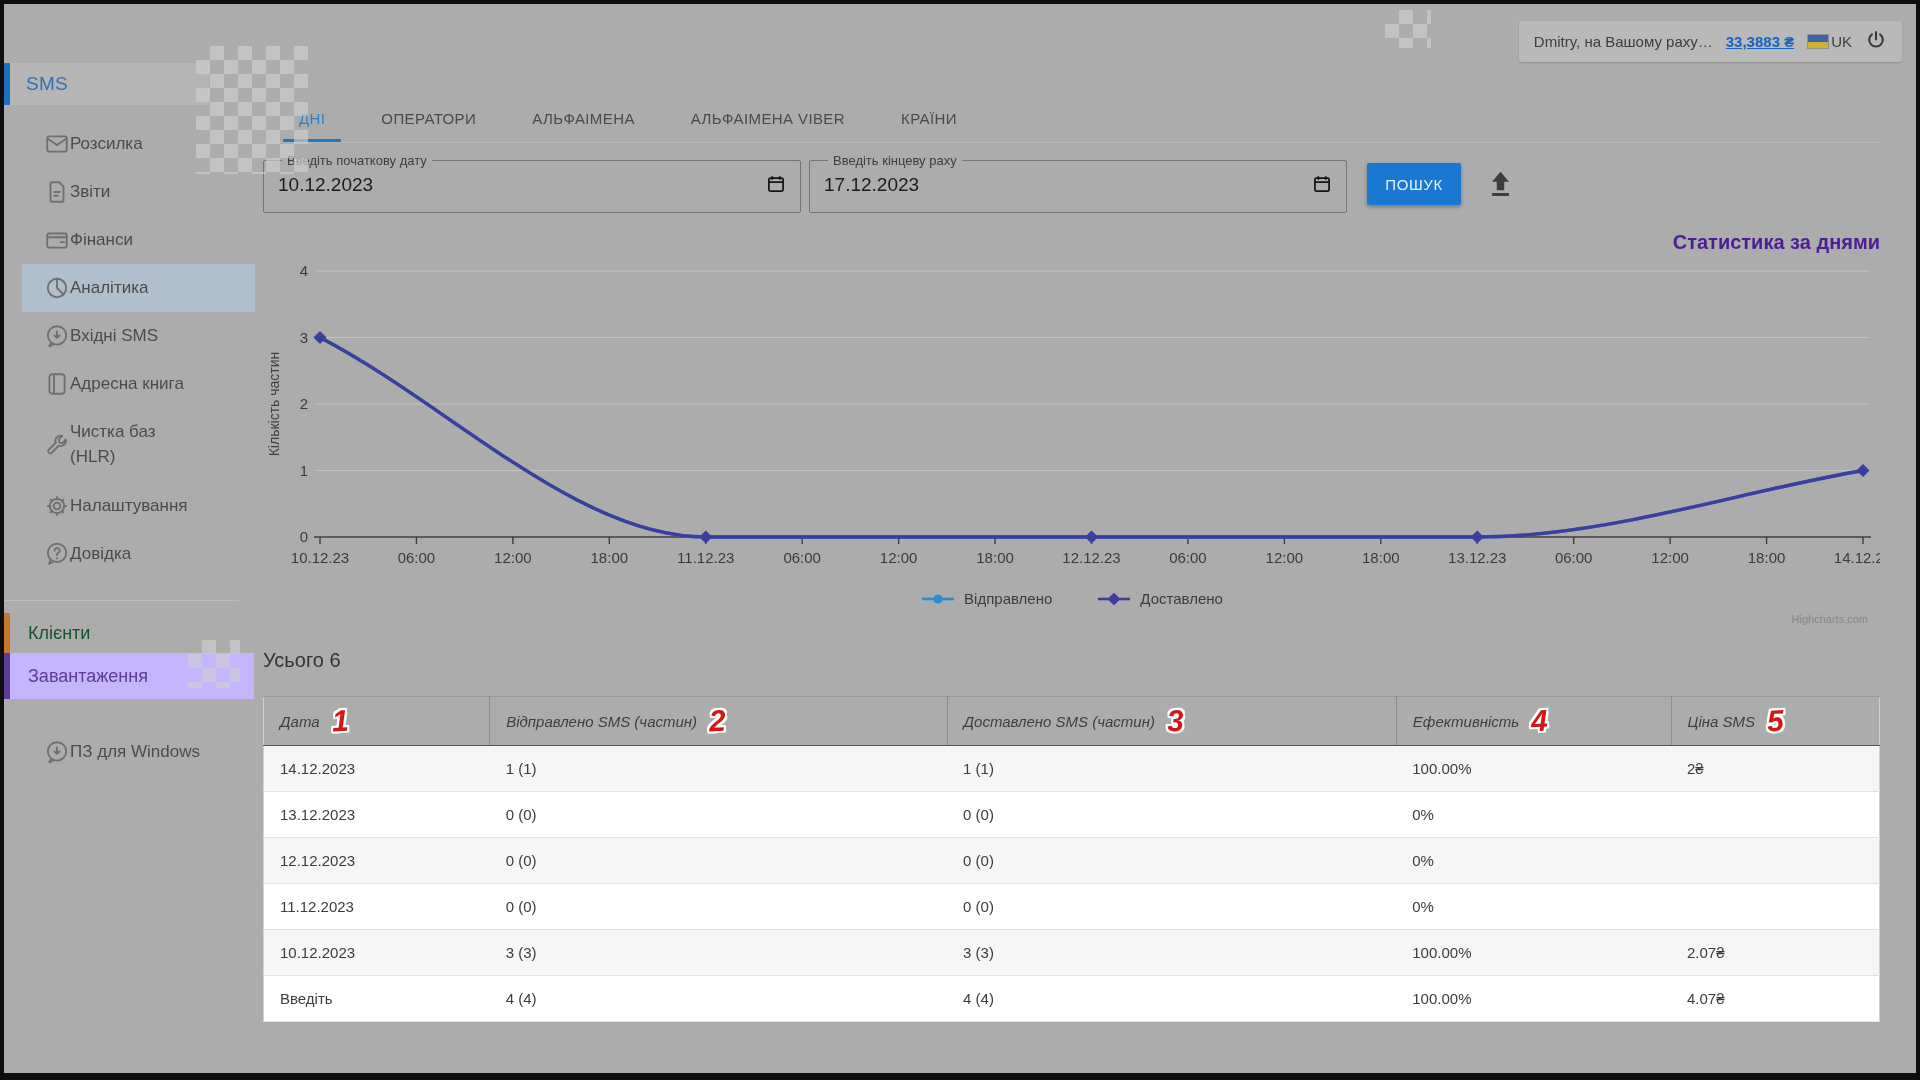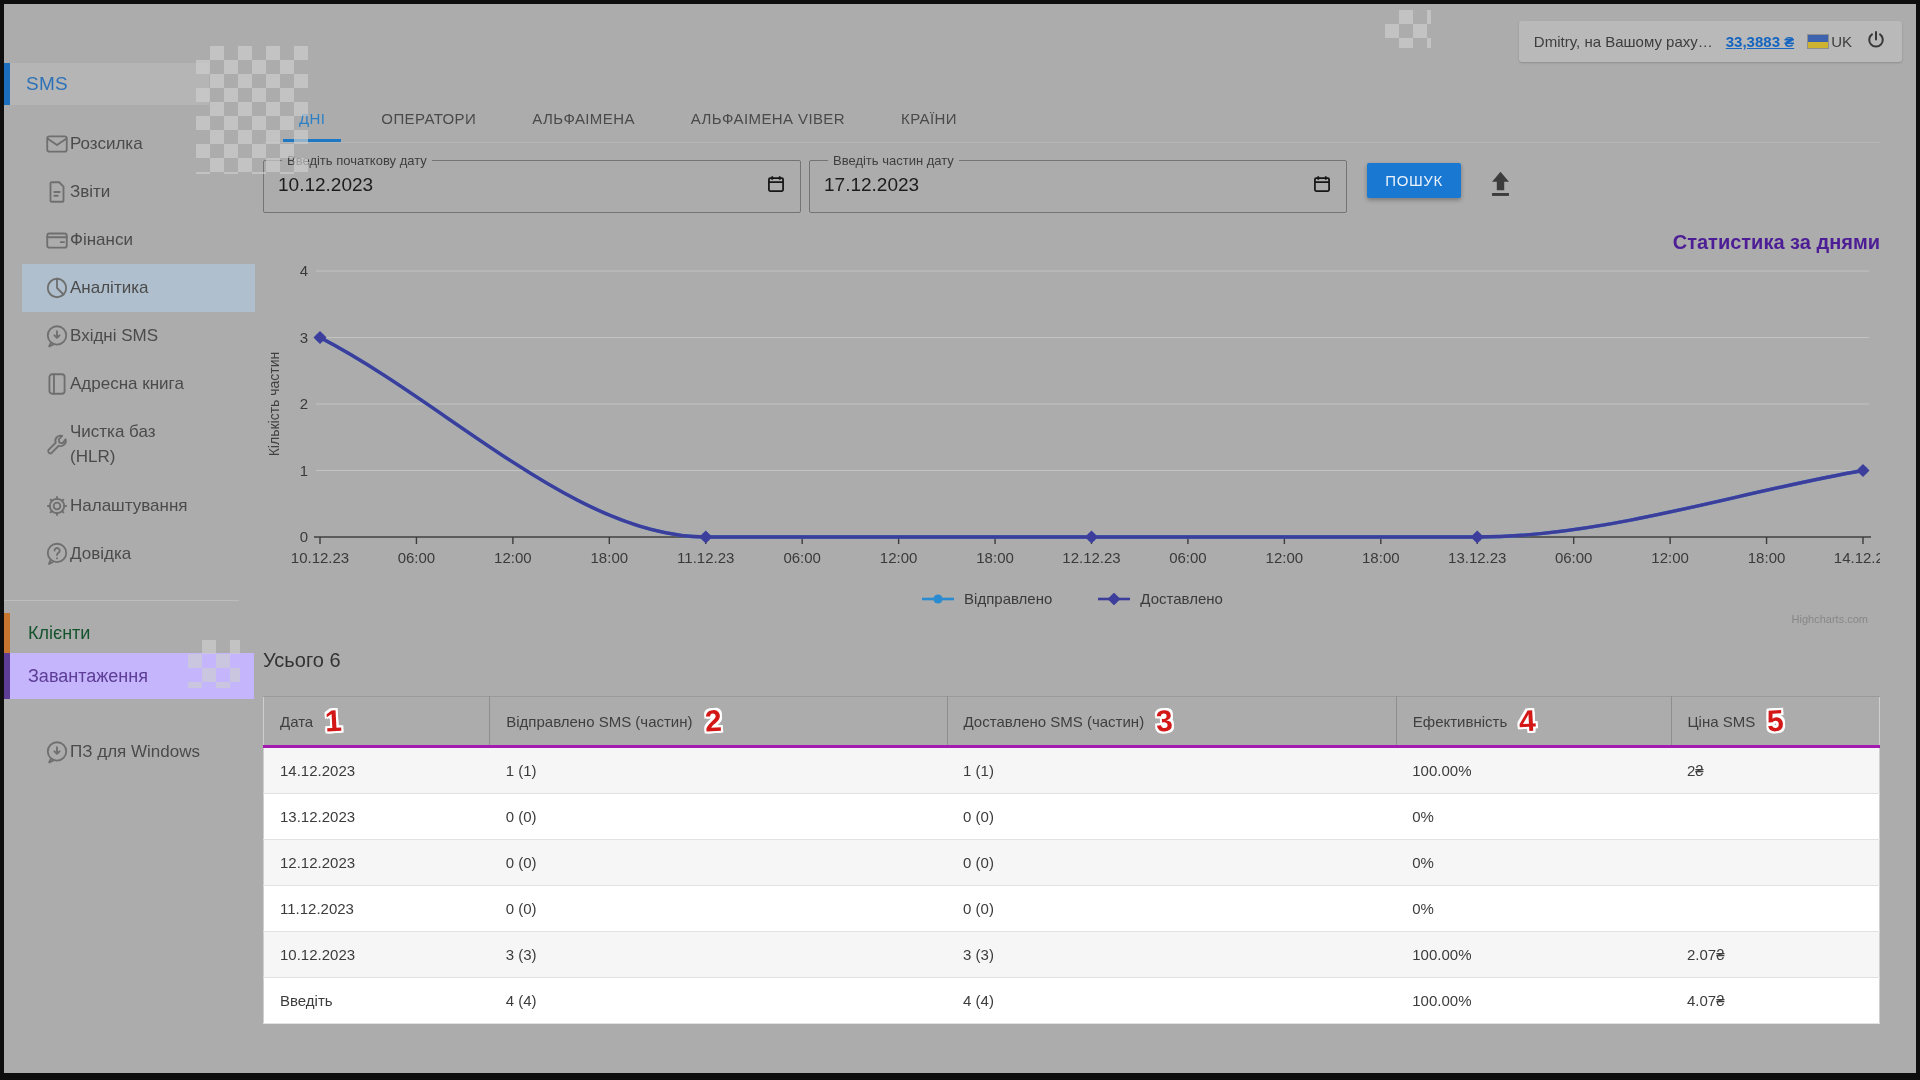--- a/index.html
+++ b/index.html
@@ -69,21 +69,21 @@
   .date-field{
     width:538px;height:60px;box-sizing:border-box;
     border:1px solid #747474;border-radius:2px;
     margin:0 8px 0 0;padding:0 14px;background:transparent;
   }
   .date-field legend{font-size:13px;color:#3e3e3e;padding:0 5px;margin-left:4px;}
   .date-inner{display:flex;align-items:center;justify-content:space-between;height:34px;}
   .date-value{font-size:19px;color:#1c1c1c;}
   .cal-btn{background:none;border:none;padding:0;cursor:pointer;display:flex;}
   .search-btn{
-    margin-left:12px;margin-top:10px;width:94px;height:35px;
+    margin-left:12px;margin-top:10px;width:94px;height:42px;
     background:#1878d2;color:#e8f1fa;border:none;border-radius:2px;
     font-size:15px;letter-spacing:.6px;cursor:pointer;box-shadow:0 2px 4px rgba(0,0,0,.3);
     font-family:inherit;
   }
   .upload-btn{background:none;border:none;cursor:pointer;margin-left:26px;margin-top:16px;padding:0;}
 
   
   .chart{position:relative;margin-top:14px;height:400px;}
   .chart h2{position:absolute;top:4px;left:0;right:0;margin:0;text-align:right;
     font-size:20px;font-weight:bold;color:#4c1d95;}
@@ -92,21 +92,21 @@
   .legend-item{display:flex;align-items:center;gap:8px;cursor:pointer;}
   .legend-item span{font-size:15px;color:#3b3b3b;}
   .credit{position:absolute;right:12px;bottom:2px;font-size:11px;color:#878787;}
 
   
   .total{margin-top:22px;font-size:20px;color:#333;}
   table.stats{margin-top:24px;width:100%;border-collapse:collapse;border:1px solid #cfcfcf;}
   table.stats th{
     text-align:left;font-weight:normal;font-size:15px;color:#3f3f3f;
     padding:8px 16px;height:32px;border-right:1px solid #8e8e8e;
-    border-top:1px solid #9a9a9a;border-bottom:3px solid #a21caf;
+    border-top:1px solid #9a9a9a;border-bottom:1px solid #a21caf;font-style:italic;
   }
   table.stats th:last-child{border-right:none;}
   table.stats th .hwrap{display:flex;align-items:center;gap:12px;}
   .badge{
     font-size:30px;font-weight:bold;color:#d31616;line-height:1;
     text-shadow:-2px -2px 0 #fff,2px -2px 0 #fff,-2px 2px 0 #fff,2px 2px 0 #fff,
                  0 -2px 0 #fff,0 2px 0 #fff,-2px 0 0 #fff,2px 0 0 #fff;
     transform:rotate(-3deg);
   }
   table.stats td{
@@ -278,21 +278,21 @@
           <span>
             <svg width="20" height="20" viewBox="0 0 24 24" fill="none" stroke="#161616" stroke-width="2.1">
               <rect x="3.5" y="5" width="17" height="15.5" rx="1.5"></rect>
                 <path d="M7.5 2.8v4M16.5 2.8v4M3.5 9.6h17"></path>
             </svg>
           </span>
         </button>
       </div>
     </fieldset>
     <fieldset class="date-field">
-      <legend>Введіть частин дату</legend>
+      <legend>Введіть кінцеву раху</legend>
       <div class="date-inner">
         <span class="date-value">17.12.2023</span>
         <button class="cal-btn">
           <span>
             <svg width="20" height="20" viewBox="0 0 24 24" fill="none" stroke="#161616" stroke-width="2.1">
               <rect x="3.5" y="5" width="17" height="15.5" rx="1.5"></rect>
                 <path d="M7.5 2.8v4M16.5 2.8v4M3.5 9.6h17"></path>
             </svg>
           </span>
         </button>

